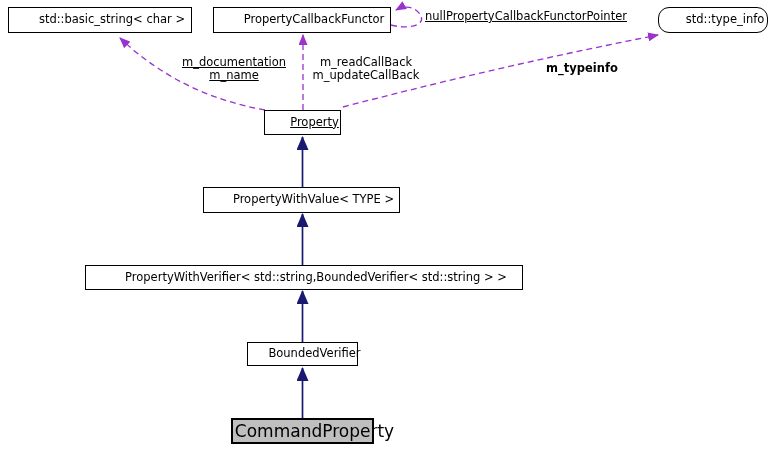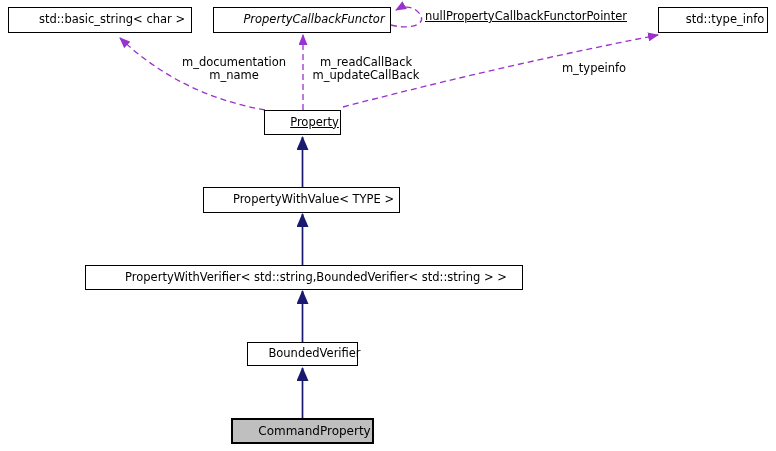--- a/index.html
+++ b/index.html
@@ -49,21 +49,21 @@
     border: 1.5px solid var(--node-border, #000000);
     color: var(--text, #000000);
     font-size: 11.5px;
     white-space: nowrap;
     line-height: 1;
     padding-left: 24px;
   }
   .node.highlight {
     background: var(--highlight-fill, #bfbfbf);
     border-width: 2px;
-    font-size: 12px;
+    font-size: 17px;
   }
   .edge-label {
     position: absolute;
     color: var(--text, #000000);
     font-size: 11.5px;
     line-height: 13px;
     white-space: pre-line;
     text-align: center;
   }
 </style>
@@ -88,37 +88,37 @@
     <path class="edge-inh" d="M302.5 418 L302.5 368" marker-end="url(#mNavy)"></path>
 
     <path class="edge-use" d="M265 110 Q 180 95 120 38" marker-end="url(#mPurple)"></path>
     <path class="edge-use" d="M303 110 L303 35" marker-end="url(#mPurple)"></path>
     <path class="edge-use" d="M343 107 Q 500 66 658 35" marker-end="url(#mPurple)"></path>
     <path class="edge-use" d="M391 25 C 414 31 430 22 417 11 C 412 6 403 6 396 10" marker-end="url(#mPurple)"></path>
   </svg>
 
   <div class="node" style="left:8px; top:7px; width:184px; height:26px;">std::basic_string&lt; char &gt;</div>
 
-  <div class="node" style="left:213px; top:7px; width:178px; height:26px;font-style:italic;">PropertyCallbackFunctor</div>
+  <div class="node" style="left:213px; top:7px; width:178px; height:26px;">PropertyCallbackFunctor</div>
 
-  <div class="node" style="left:658px; top:7px; width:110px; height:26px;">std::type_info</div>
+  <div class="node" style="left:658px; top:7px; width:110px; height:26px;border-radius:11px;">std::type_info</div>
 
   <div class="node" style="left:264px; top:110px; width:77px; height:25px;text-decoration:underline;">Property</div>
 
   <div class="node" style="left:85px; top:265px; width:438px; height:25px;">PropertyWithVerifier&lt; std::string,BoundedVerifier&lt; std::string &gt; &gt;</div>
 
   <div class="node" style="left:203px; top:187px; width:197px; height:26px;">PropertyWithValue&lt; TYPE &gt;</div>
 
   <div class="node" style="left:247px; top:342px; width:111px; height:24px;">BoundedVerifier</div>
 
   <div class="node highlight" style="left:231px; top:418px; width:143px; height:26px;">CommandProperty</div>
 
-  <div class="edge-label" style="left:170px; top:56px; width:128px;">m_documentation
+  <div class="edge-label" style="left:170px; top:56px; width:128px;text-decoration:underline;">m_documentation
 m_name</div>
 
   <div class="edge-label" style="left:306px; top:56px; width:120px;text-align:center;">m_readCallBack
 m_updateCallBack</div>
 
-  <div class="edge-label" style="left:554px; top:62px; width:80px;">m_typeinfo</div>
+  <div class="edge-label" style="left:542px; top:62px; width:80px;font-weight:bold;">m_typeinfo</div>
 
   <div class="edge-label" style="left:411px; top:10px; width:230px;text-decoration:underline;">nullPropertyCallbackFunctorPointer</div>
 
 </div>
 
 </body></html>

